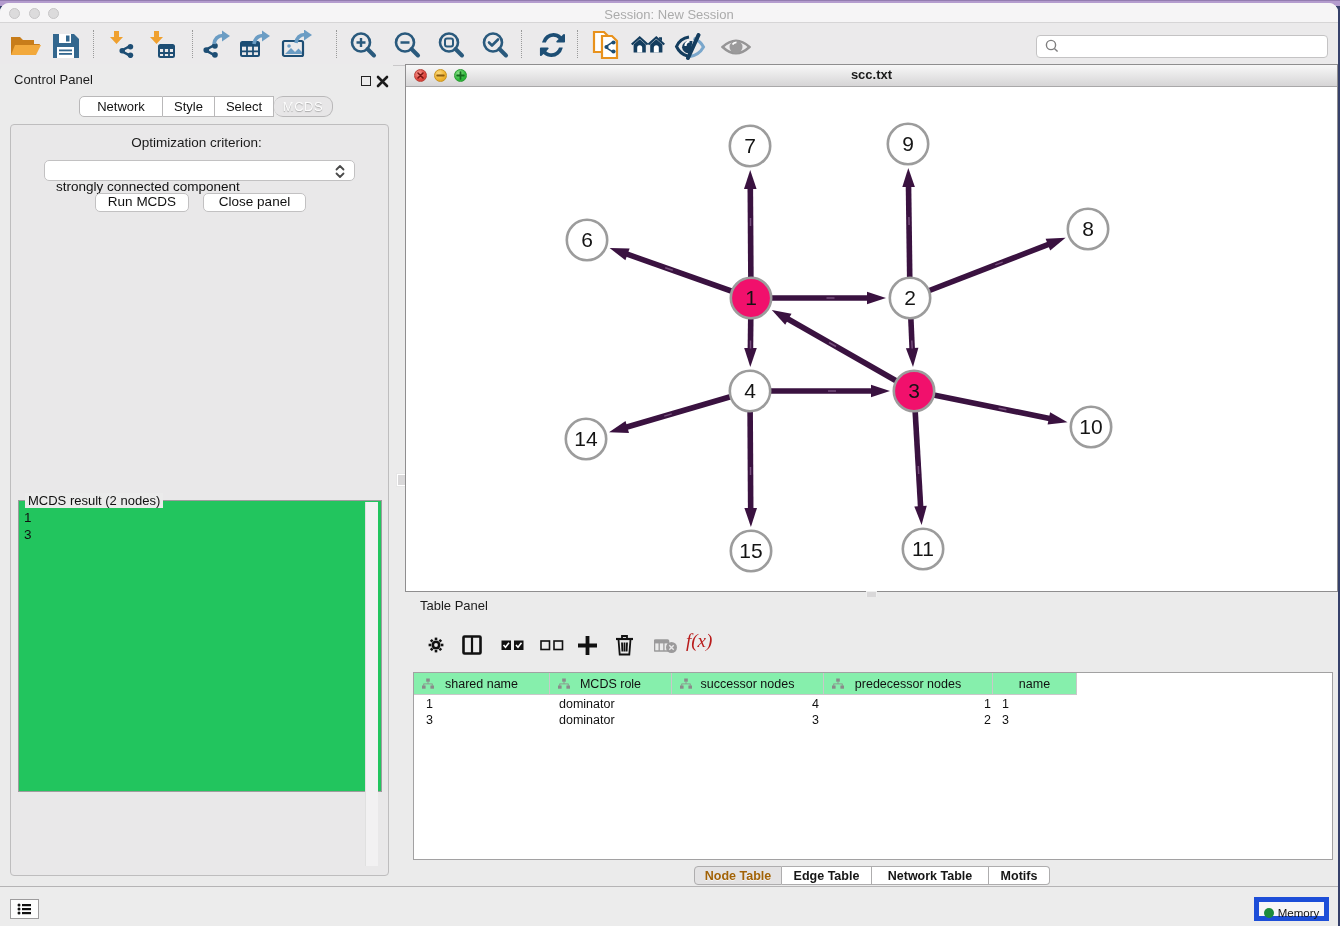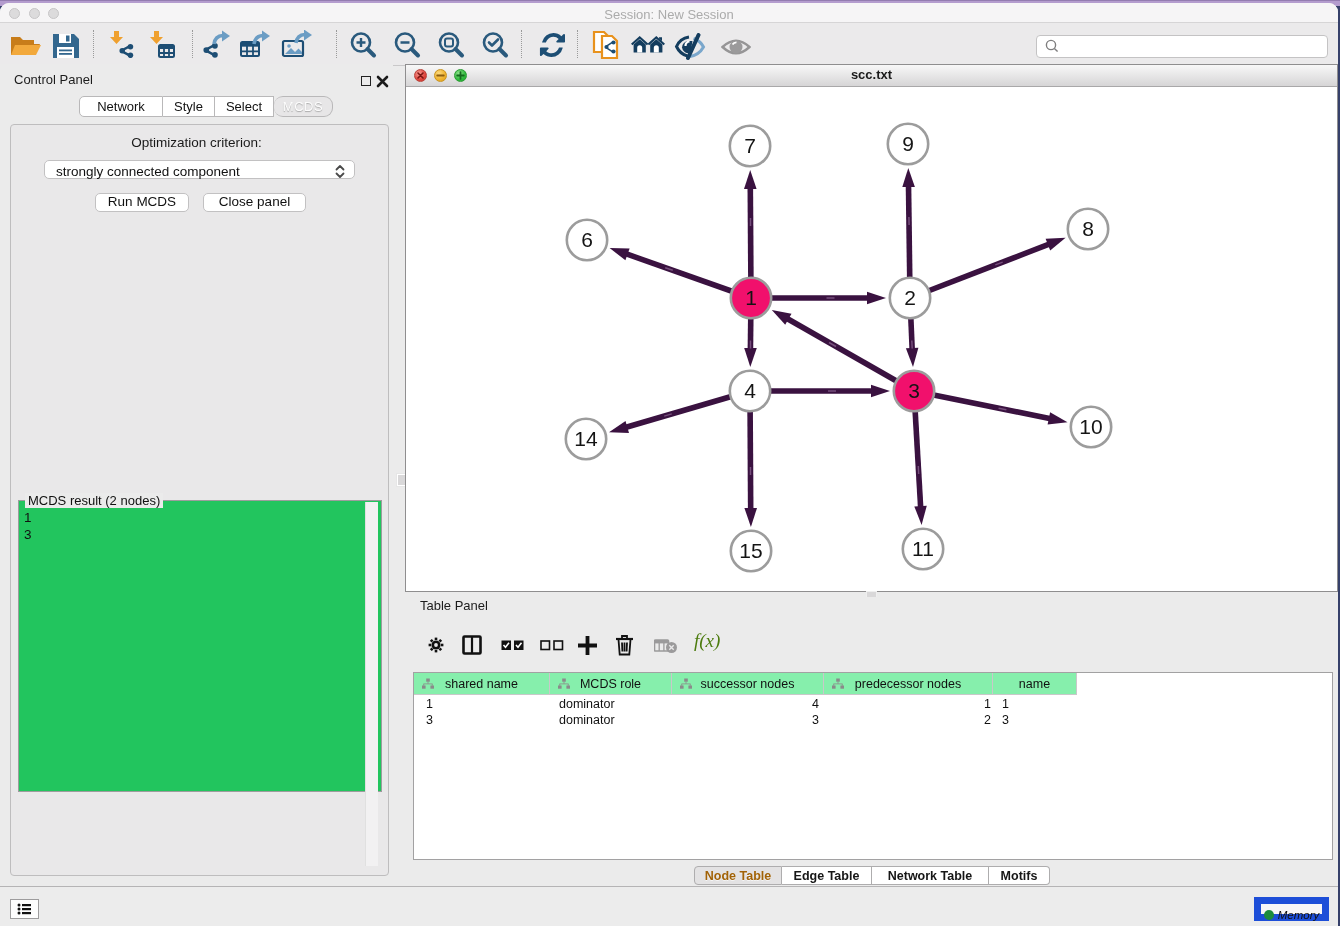--- a/index.html
+++ b/index.html
@@ -16,21 +16,21 @@
 
 #cp{left:0;top:61px;width:393px;height:822px;background:#ebebeb;}
 #cphead{left:14px;top:8px;font-size:13px;color:#1c1c1c;}
 .miniFloat{position:absolute;width:10px;height:10px;border:1.6px solid #222;box-sizing:border-box;background:transparent;}
 .tabrow{position:absolute;top:32px;left:79px;height:21px;display:flex;font-size:13px;}
 .tab{border:1px solid #b9b8b9;border-left:none;background:#fff;color:#111;display:flex;align-items:center;justify-content:center;box-sizing:border-box;}
 .tab.first{border-left:1px solid #b9b8b9;border-radius:5px 0 0 5px;}
 .tab.mcds{background:#e7e6e7;color:#fdfdfd;text-shadow:0 1px 1px #a9a9a9;border-radius:0 7px 7px 0;letter-spacing:0.5px;}
 #cpbody{left:10px;top:60px;width:379px;height:752px;border:1px solid #bebdbe;border-radius:4px;background:#e9e8e9;box-sizing:border-box;}
 #optlabel{left:0;top:71px;width:393px;text-align:center;font-size:13.5px;color:#1a1a1a;}
-#combo{left:44px;top:96px;width:311px;height:19px;background:#fff;border:1px solid #c2c1c2;border-radius:5px;box-sizing:border-box;font-size:13.5px;color:#111;line-height:13px;padding-top:4px;padding-left:11px;}
+#combo{left:44px;top:96px;width:311px;height:19px;background:#fff;border:1px solid #c2c1c2;border-radius:5px;box-sizing:border-box;font-size:13.5px;color:#111;line-height:13px;padding-top:19px;padding-left:11px;}
 #combo svg{position:absolute;right:6px;top:2px;}
 .btn{position:absolute;top:129px;height:19px;background:#fff;border:1px solid #c2c1c2;border-radius:5px;box-sizing:border-box;font-size:13.5px;color:#111;text-align:center;line-height:15px;}
 #fieldset{left:18px;top:436px;width:364px;height:292px;border:1px solid #9d9c9d;background:#22c55e;box-sizing:border-box;}
 #fslegend{position:absolute;left:6px;top:-8px;background:#ebebeb;padding:0 3px;font-size:13px;color:#111;}
 #fstext{position:absolute;left:5px;top:8px;font-size:13.5px;color:#111;line-height:17px;}
 #fsscroll{position:absolute;right:3px;top:1px;width:12px;height:364px;background:#f2f1f2;border-left:1px solid #e0e0e0;}
 
 #vsplit-handle{left:397px;top:471px;width:9px;height:10px;background:#d9d8d9;border:1px solid #fff;box-shadow:0 0 0 1px #e6e6e6;}
 
 #netframe{left:405px;top:61px;width:933px;height:528px;border:1px solid #8f8e8f;box-sizing:border-box;background:#fff;}
@@ -49,21 +49,21 @@
 .th{border-right:1px solid #c9c8c9;border-bottom:1px solid #c9c8c9;background:#86efac;display:flex;align-items:center;justify-content:center;box-sizing:border-box;position:relative;}
 .th svg{position:absolute;left:8px;top:5px;}
 .cell{position:absolute;font-size:12.5px;color:#111;}
 #tbtabs{position:absolute;left:289px;top:269px;height:19px;display:flex;font-size:12.5px;font-weight:bold;}
 .btab{border:1px solid #aeadae;border-left:none;background:#fff;color:#161616;display:flex;align-items:center;justify-content:center;box-sizing:border-box;}
 .btab.first{border-left:1px solid #aeadae;border-radius:4px 0 0 4px;background:#e3e2e3;color:#a16207;text-shadow:0 1px 0 #f5f5f5;text-align:right;}
 .btab.last{border-radius:0 4px 4px 0;}
 
 #status{left:0;top:883px;width:1338px;height:40px;background:#ececec;border-top:1px solid #b5b4b5;box-sizing:border-box;}
 #listbtn{left:10px;top:12px;width:29px;height:20px;background:#fdfdfd;border:1px solid #9d9c9d;box-sizing:border-box;}
-#membtn{left:1254px;top:10px;width:75px;height:24px;background:#f7f6f7;border:7px solid #1d4ed8;box-sizing:border-box;font-size:11.5px;color:#111;text-align:center;line-height:22px;font-style:italic;}
+#membtn{left:1254px;top:10px;width:75px;height:24px;background:#f7f6f7;border:5px solid #1d4ed8;box-sizing:border-box;font-size:11.5px;color:#111;text-align:center;line-height:22px;}
 #membtn i{display:inline-block;width:10px;height:10px;border-radius:50%;background:#1c8b3c;margin-right:4px;vertical-align:-1px;}
 .icon{position:absolute;top:8px;}
 </style>
 </head>
 <body>
 <div class="abs" id="deskTop"></div>
 <div class="abs" id="win">
   <div class="abs" id="titlebar">
     <div class="tl" style="left:9px;"></div>
     <div class="tl" style="left:29px;"></div>
@@ -399,21 +399,21 @@
       <svg style="position:absolute;left:240px;top:15px" width="24" height="15" viewBox="0 0 24 15">
           <g fill="#9b9a9b">
             <rect x="0.5" y="2" width="14" height="11" rx="1" fill="none" stroke="#9b9a9b" stroke-width="1.6"></rect>
             <rect x="0.5" y="2" width="14" height="3.4"></rect>
             <line x1="5.2" y1="2" x2="5.2" y2="13" stroke="#9b9a9b" stroke-width="1.3"></line>
             <line x1="9.9" y1="2" x2="9.9" y2="13" stroke="#9b9a9b" stroke-width="1.3"></line>
             <circle cx="17.5" cy="9.5" r="5.5"></circle>
             <path d="M15.3 7.3 l4.4 4.4 M19.7 7.3 l-4.4 4.4" stroke="#e9e8e9" stroke-width="1.4"></path>
           </g>
         </svg>
-      <div style="position:absolute;left:272px;top:7px;font-family:'Liberation Serif',serif;font-style:italic;font-size:19px;color:#4d7c0f;margin-left:8px;">f(x)</div>
+      <div style="position:absolute;left:272px;top:7px;font-family:'Liberation Serif',serif;font-style:italic;font-size:19px;color:#b91c1c;">f(x)</div>
     </div>
     <div class="abs" id="tbl">
       <div id="tblhead">
         <div class="th" style="width:136px;"><svg width="12" height="12" viewBox="0 0 12 12">
               <g fill="#8a8a8a">
                 <rect x="4.2" y="0.5" width="3.6" height="3.2"></rect>
                 <rect x="0" y="7.5" width="3.6" height="3.2"></rect>
                 <rect x="8.4" y="7.5" width="3.6" height="3.2"></rect>
                 <path d="M5.6 3.5h0.8v2.2h-0.8z"></path>
                 <path d="M1.4 5.5h9.2v0.8H1.4z"></path>

